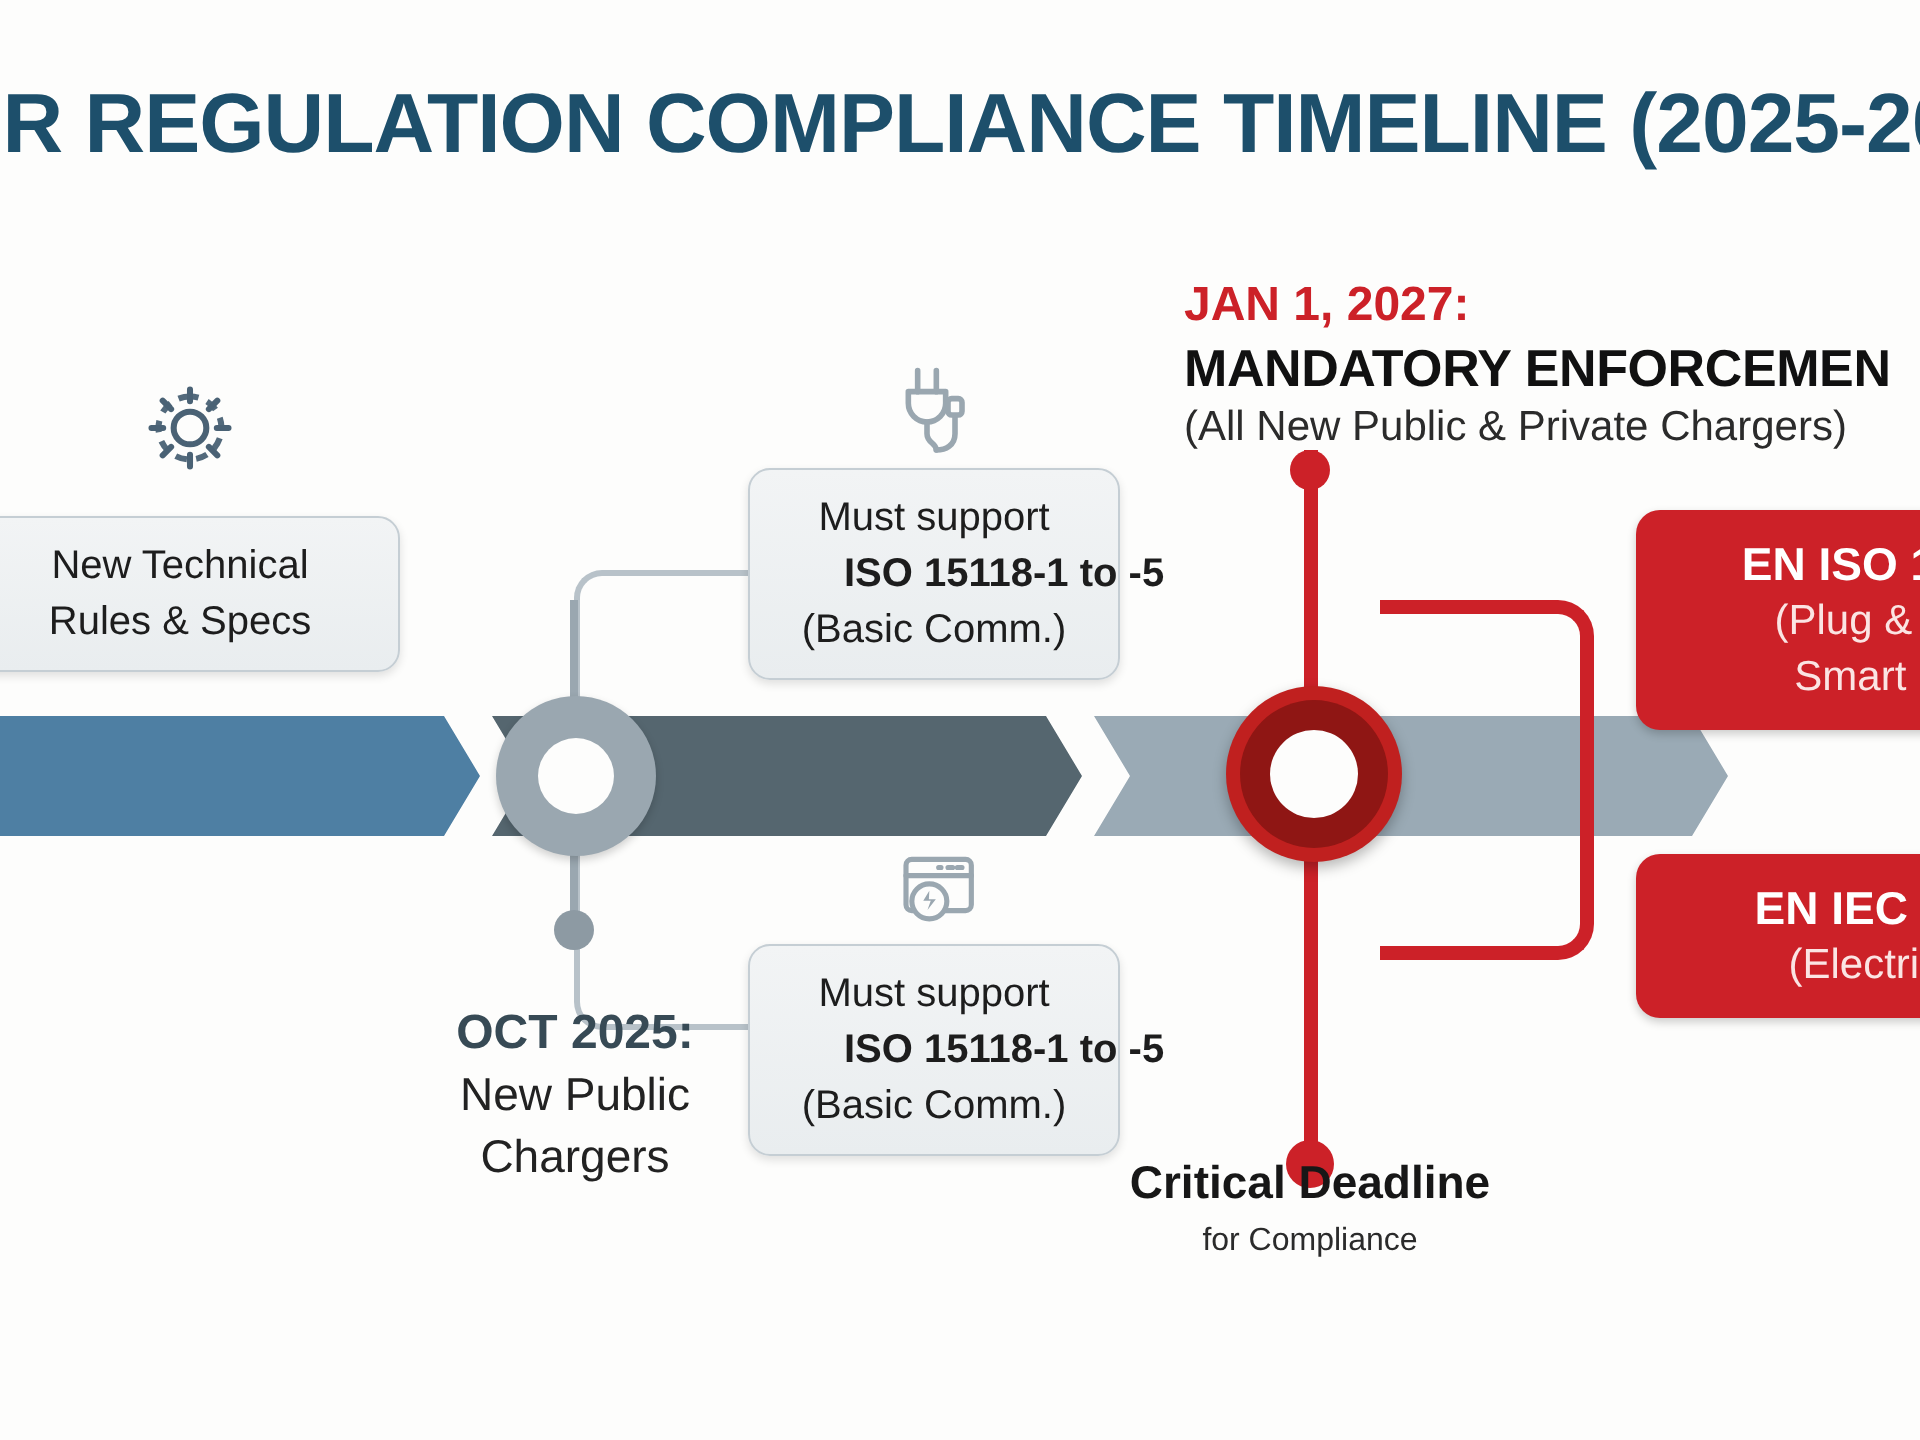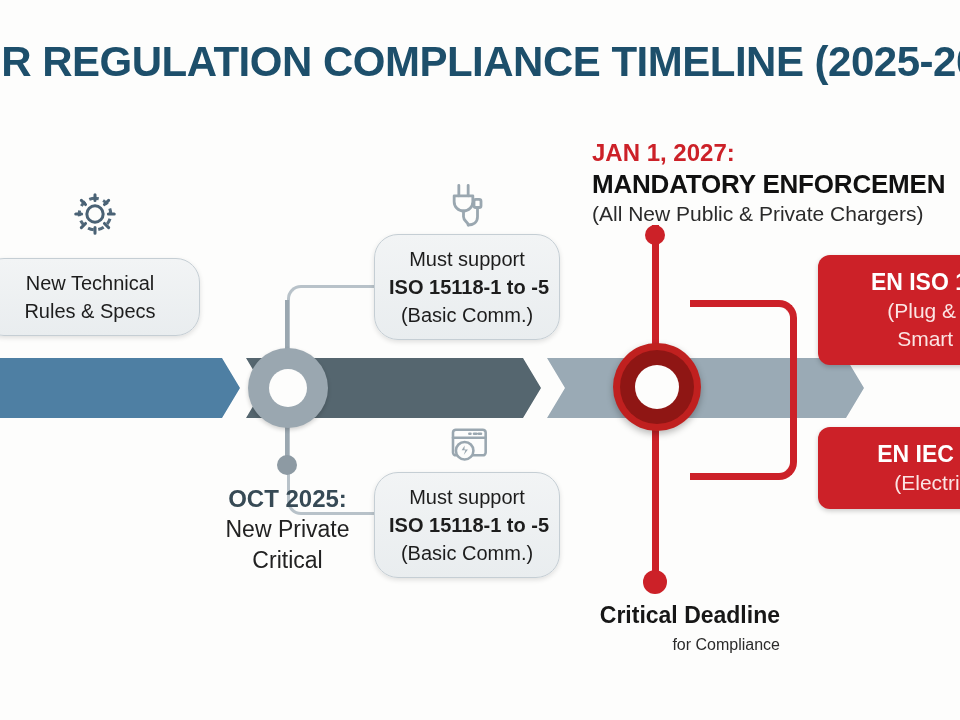--- a/index.html
+++ b/index.html
@@ -62,28 +62,28 @@
     left:287px;top:412px;width:90px;height:100px;
     border-right:none;border-top:none;
     border-bottom-left-radius:14px;
   }
 
   
   .card{
     position:absolute;
     background:linear-gradient(180deg,#f2f4f5 0%,#e9edef 100%);
     border:1.5px solid #c5ced4;
-    border-radius:24px;
+    border-radius:11px;
     box-shadow:0 2px 5px rgba(0,0,0,.12);
     text-align:center;
     padding:10px 14px;
     box-sizing:border-box;
   }
   .card-line{font-size:20px;line-height:28px;color:#1d1d1d;white-space:nowrap;}
-  .card-line.b{font-weight:bold;}
+  .card-line.b{font-weight:bold;margin-left:33px;}
 
   .card-tech{left:-20px;top:258px;width:220px;}
   .card-upper{left:374px;top:234px;width:186px;}
   .card-lower{left:374px;top:472px;width:186px;}
 
   
   .icon-wrap{position:absolute;width:60px;height:56px;}
   .icon-gear{left:65px;top:186px;}
   .icon-plug{left:437px;top:176px;}
   .icon-cert{left:437px;top:418px;}
@@ -139,33 +139,33 @@
 
   
   .milestone-2027{
     position:absolute;left:592px;top:138px;width:430px;
   }
   .m-date{font-size:24px;font-weight:bold;color:#cc2128;line-height:30px;white-space:nowrap;}
   .m-head{font-size:26px;font-weight:bold;color:#111111;line-height:32px;white-space:nowrap;letter-spacing:-0.2px;}
   .m-sub{font-size:21px;color:#2b2b2b;line-height:28px;white-space:nowrap;}
 
   .label-oct{
-    position:absolute;left:180px;top:483px;width:215px;text-align:center;
+    position:absolute;left:180px;top:501px;width:215px;text-align:center;
   }
   .oct-date{font-size:24px;font-weight:bold;color:#374a55;line-height:31px;}
   .oct-line{font-size:23px;color:#222;line-height:31px;}
 
   .label-left{
     position:absolute;left:-120px;top:480px;width:135px;text-align:center;
   }
   .left-date{font-size:24px;font-weight:bold;color:#2e6185;line-height:31px;}
   .left-line{font-size:23px;color:#222;line-height:31px;}
 
   .label-critical{
-    position:absolute;left:530px;top:600px;width:250px;text-align:right;
+    position:absolute;left:530px;top:576px;width:250px;text-align:center;
   }
   .crit-b{font-size:23px;font-weight:bold;color:#171717;line-height:30px;}
   .crit-n{font-size:16px;color:#2b2b2b;line-height:30px;}
 </style>
 </head>
 <body>
 
 <div class="stage">
 
   <div class="title">R REGULATION COMPLIANCE TIMELINE (2025-20</div>
@@ -231,22 +231,22 @@
   </div>
 
   <div class="card card-lower">
     <div class="card-line">Must support</div>
     <div class="card-line b">ISO 15118-1 to -5</div>
     <div class="card-line">(Basic Comm.)</div>
   </div>
 
   <div class="label-oct">
     <div class="oct-date">OCT 2025:</div>
-    <div class="oct-line">New Private</div>
-    <div class="oct-line">Critical</div>
+    <div class="oct-line">New Public</div>
+    <div class="oct-line">Chargers</div>
   </div>
 
   <div class="red-elbow red-elbow-up"></div>
   <div class="red-elbow red-elbow-dn"></div>
   <div class="red-stem-up"></div>
   <div class="red-dot-top"></div>
   <div class="red-stem-dn"></div>
   <div class="red-dot-bot"></div>
   <div class="node-red"></div>
 

